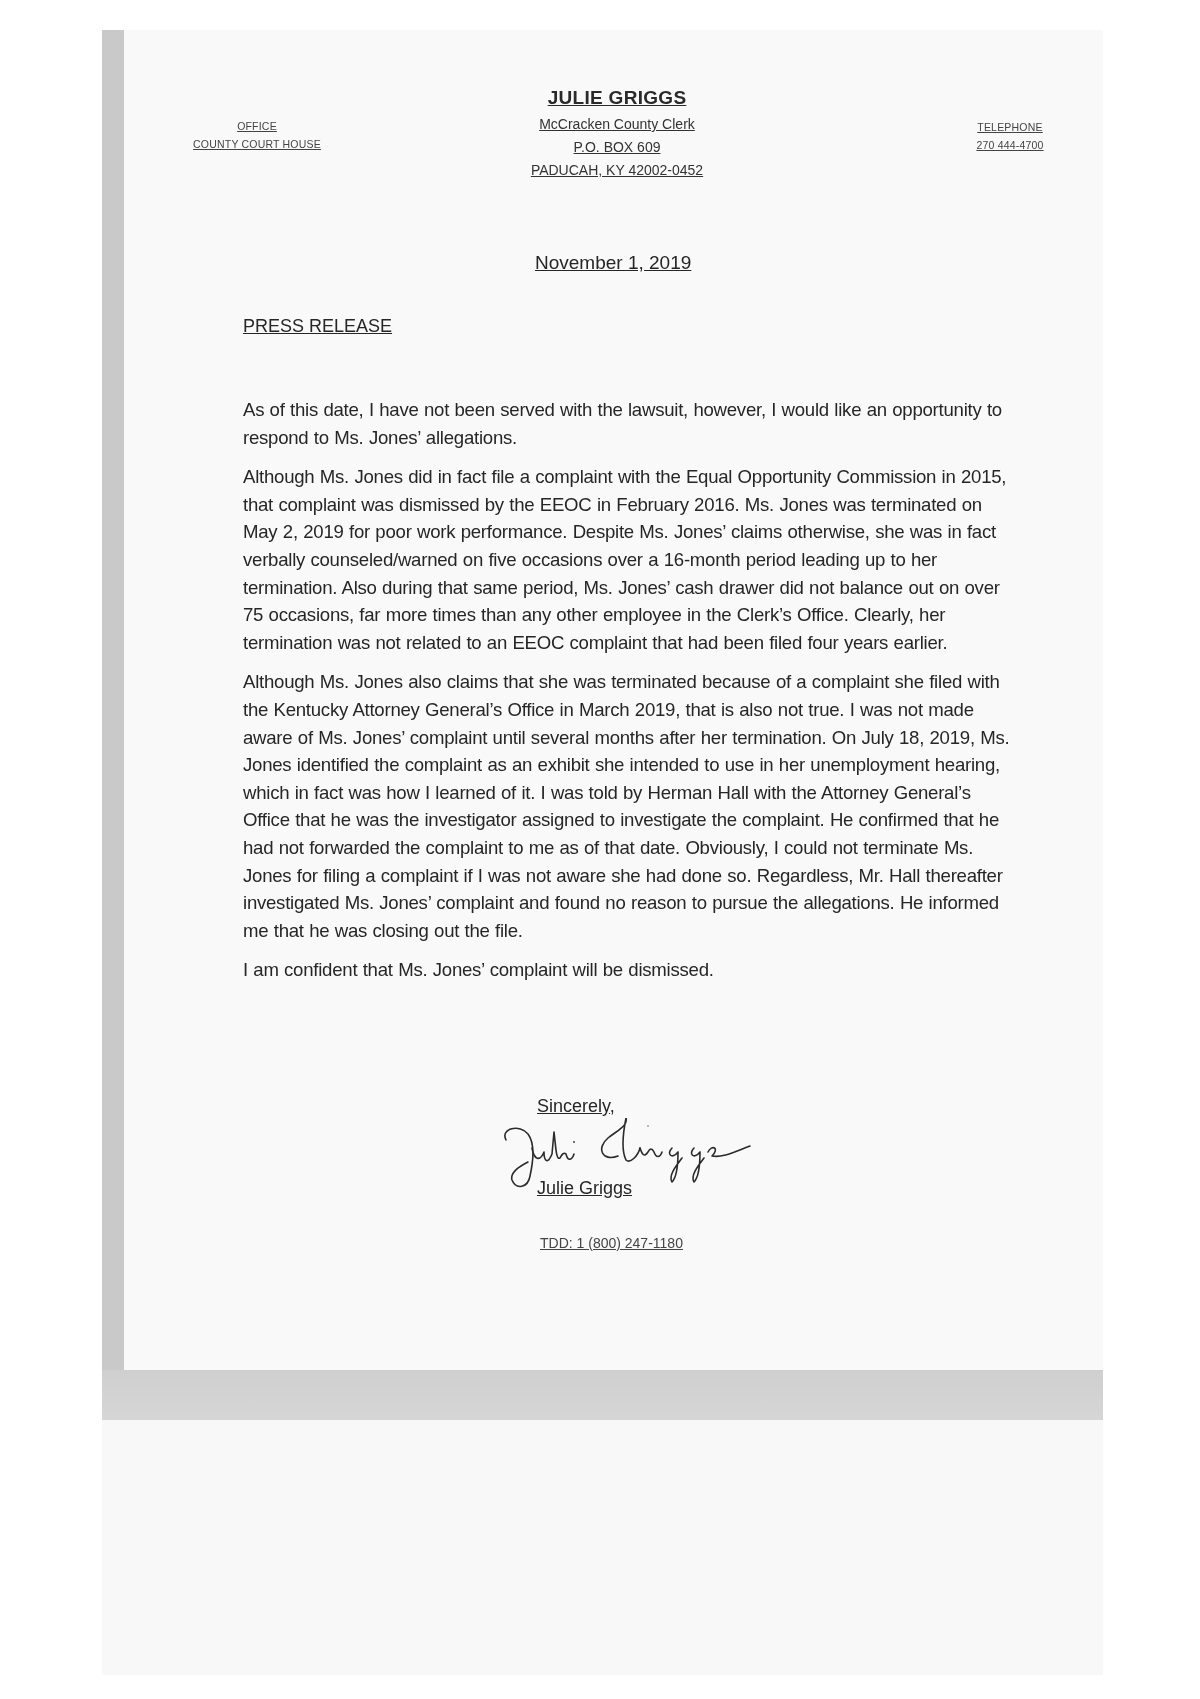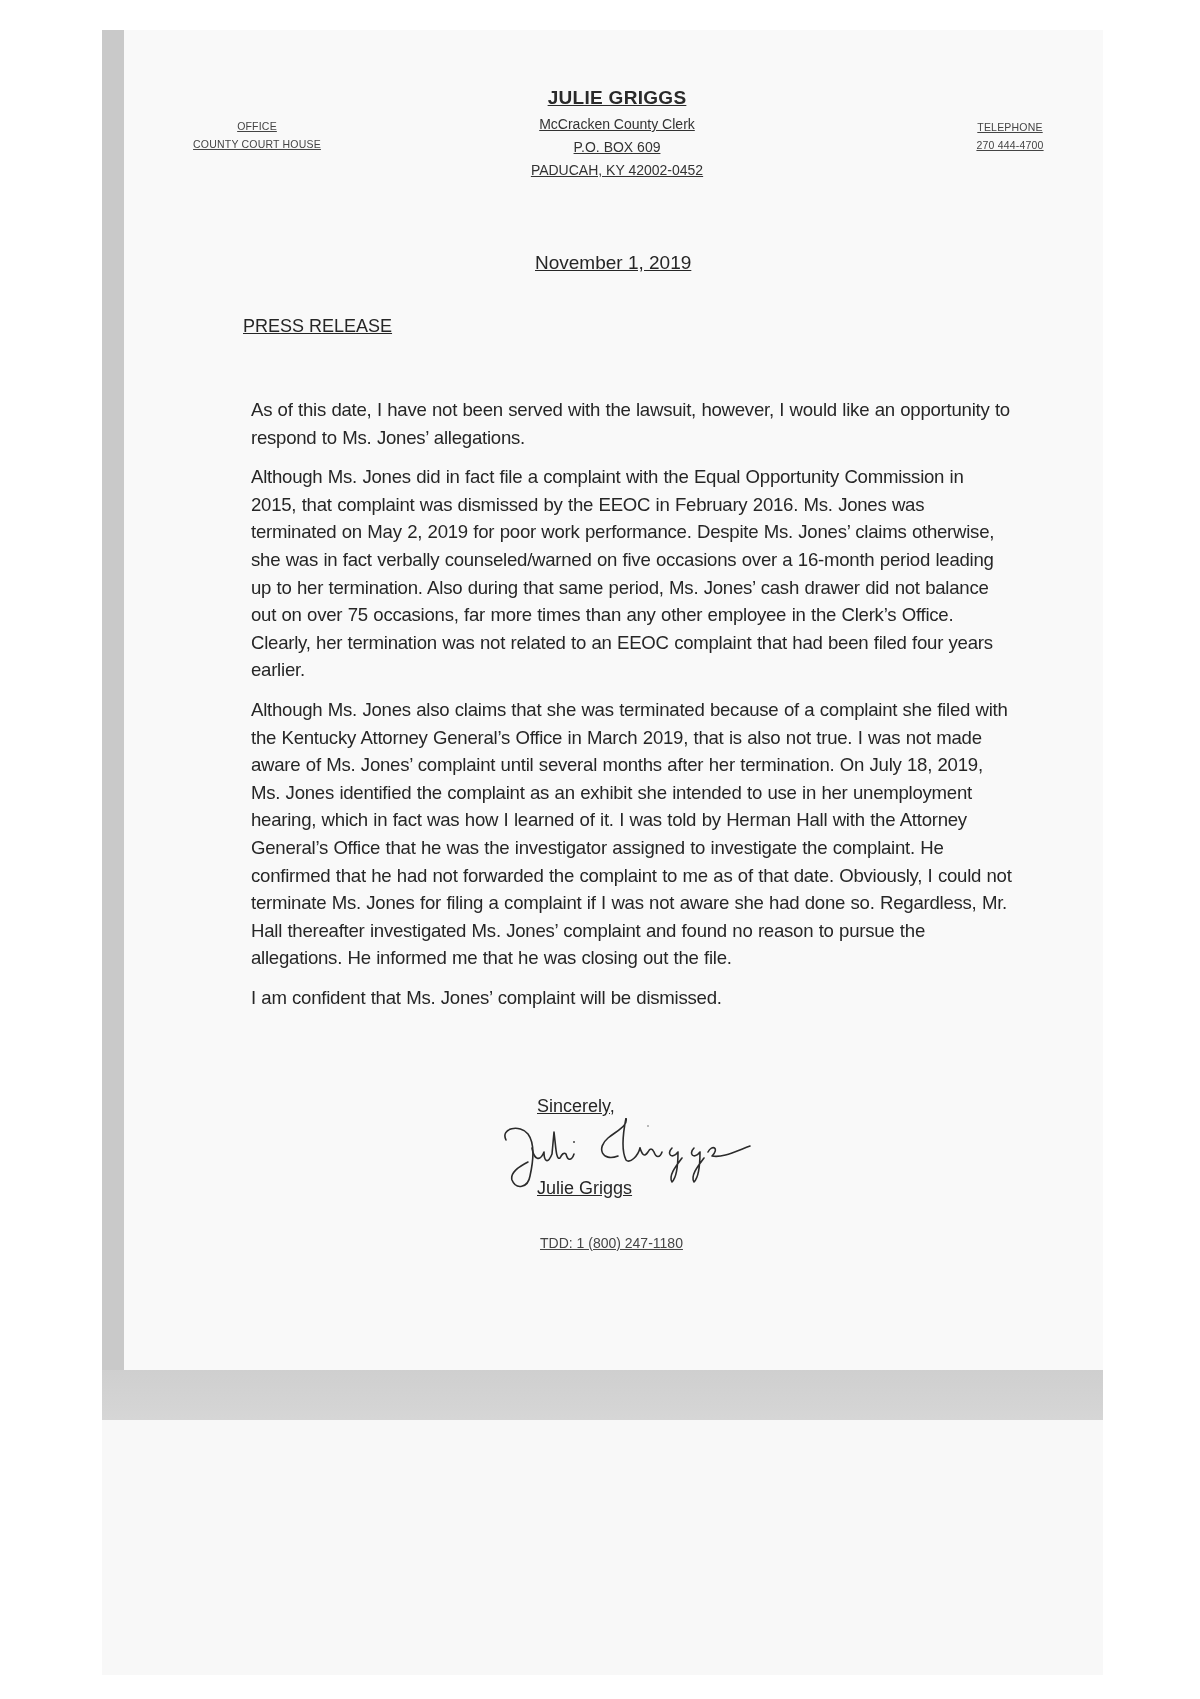--- a/index.html
+++ b/index.html
@@ -6,21 +6,21 @@
   body { width:1200px; height:1699px; background:#ffffff; position:relative; overflow:hidden; font-family:"Liberation Sans", sans-serif; color:#222; }
   .scan-shadow-left { position:absolute; left:102px; top:30px; width:22px; height:1340px; background:#c9c9c9; }
   .scan-shadow-bottom { position:absolute; left:102px; top:1370px; width:1001px; height:50px; background:linear-gradient(#cfcfcf,#d6d6d6); }
   .lower-sheet { position:absolute; left:102px; top:1420px; width:1001px; height:255px; background:#f8f8f8; }
   .page { position:absolute; left:124px; top:30px; width:979px; height:1340px; background:#f9f9f9; }
   .abs { position:absolute; white-space:nowrap;text-decoration:underline; }
   .lh-small { font-size:10.5px; color:#444; text-align:center; letter-spacing:0.2px; }
   .lh-name { font-size:19px; font-weight:bold; color:#2a2a2a; text-align:center; letter-spacing:0.3px; }
   .lh-line { font-size:14px; color:#333; text-align:center; }
   .body-text { position:absolute; left:243px; width:770px; font-size:18.6px; line-height:27.6px; color:#262626; letter-spacing:-0.25px; word-spacing:0.5px; }
-  .body-text p { margin:0 0 12px 8px; }
+  .body-text p { margin:0 0 12px 0; }
   .date { font-size:19px; color:#262626;margin-top:20px; }
   .heading { font-size:18px; color:#262626; }
   .tdd { font-size:14px; color:#444; }
   .sig { position:absolute; left:498px; top:1118px; width:260px; height:75px; }
 </style>
 </head>
 <body>
 
 <div class="scan-shadow-left"></div>
 <div class="scan-shadow-bottom"></div>

